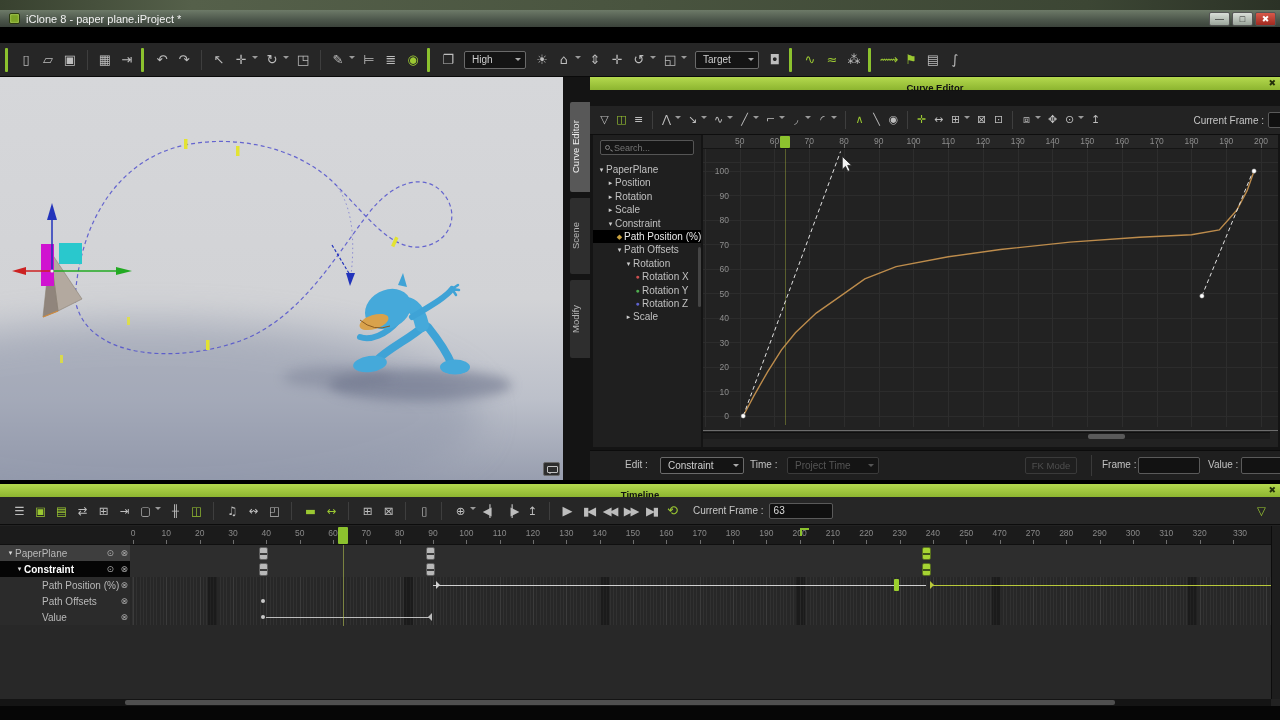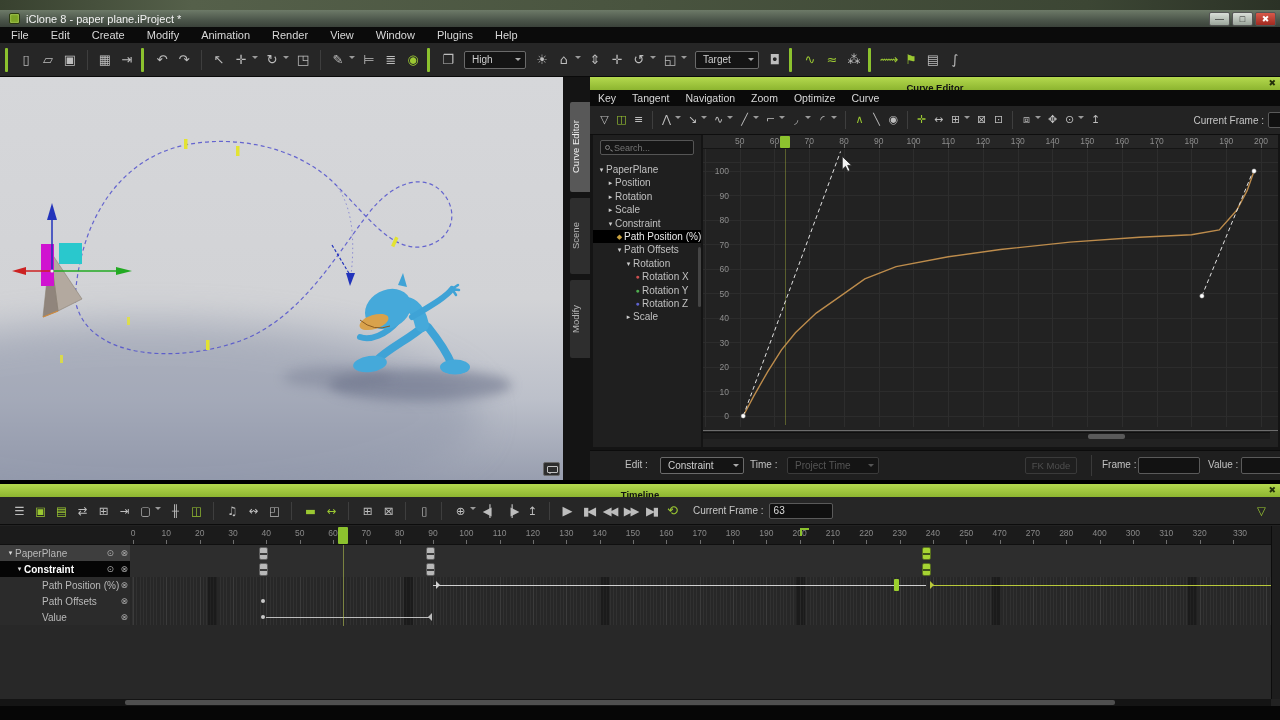--- a/index.html
+++ b/index.html
@@ -173,32 +173,20 @@
   <div class="titlebar">
     <span class="app-icon"></span>
     <span class="win-title">iClone 8 - paper plane.iProject *</span>
     <span class="win-btns">
       <span class="win-btn">—</span>
       <span class="win-btn">□</span>
       <span class="win-btn close">✖</span>
     </span>
   </div>
 
-  <div class="menubar" id="menu-bar">
-      <span class="menu-item">File</span>
-      <span class="menu-item">Edit</span>
-      <span class="menu-item">Create</span>
-      <span class="menu-item">Modify</span>
-      <span class="menu-item">Animation</span>
-      <span class="menu-item">Render</span>
-      <span class="menu-item">View</span>
-      <span class="menu-item">Window</span>
-      <span class="menu-item">Plugins</span>
-      <span class="menu-item">Help</span>
-    </div>
   <div class="main-toolbar" id="main-toolbar">
       <span class="gbar"></span>
       <span class="icon">▯</span>
       <span class="icon">▱</span>
       <span class="icon">▣</span>
       <span class="vdiv"></span>
       <span class="icon">▦</span>
       <span class="icon">⇥</span>
       <span class="gbar"></span>
       <span class="icon">↶</span>
@@ -316,28 +304,20 @@
 
   <div class="ce-panel">
     <div class="ce-titlebar">
       <span class="panel-title">Curve Editor</span>
       <span class="panel-close">✖</span>
     </div>
     <div class="ce-tabs" id="ce-tabs">
         <div class="ce-tab active" style="top: 12px; height: 90px;">Curve Editor</div>
         <div class="ce-tab" style="top: 108px; height: 76px;">Scene</div>
         <div class="ce-tab" style="top: 190px; height: 78px;">Modify</div>
-      </div>
-    <div class="ce-menubar" id="ce-menubar">
-        <span class="menu-item">Key</span>
-        <span class="menu-item">Tangent</span>
-        <span class="menu-item">Navigation</span>
-        <span class="menu-item">Zoom</span>
-        <span class="menu-item">Optimize</span>
-        <span class="menu-item">Curve</span>
       </div>
     <div class="ce-toolbar">
       <span id="ce-icons" style="display:flex;align-items:center;">
           <span class="icon">▽</span>
           <span class="icon green">◫</span>
           <span class="icon">≡</span>
           <span class="vdiv"></span>
           <span class="icon">⋀</span>
           <span class="ddcaret"></span>
           <span class="icon">↘</span>
@@ -621,21 +601,21 @@
         <span class="t-rlabel" style="left: 932.92px;">240</span>
         <span class="t-rtick" style="left: 932.92px;"></span>
         <span class="t-rlabel" style="left: 966.25px;">250</span>
         <span class="t-rtick" style="left: 966.25px;"></span>
         <span class="t-rlabel" style="left: 999.58px;">470</span>
         <span class="t-rtick" style="left: 999.58px;"></span>
         <span class="t-rlabel" style="left: 1032.91px;">270</span>
         <span class="t-rtick" style="left: 1032.91px;"></span>
         <span class="t-rlabel" style="left: 1066.24px;">280</span>
         <span class="t-rtick" style="left: 1066.24px;"></span>
-        <span class="t-rlabel" style="left: 1099.57px;">400</span>
+        <span class="t-rlabel" style="left: 1099.57px;">290</span>
         <span class="t-rtick" style="left: 1099.57px;"></span>
         <span class="t-rlabel" style="left: 1132.9px;">300</span>
         <span class="t-rtick" style="left: 1132.9px;"></span>
         <span class="t-rlabel" style="left: 1166.23px;">310</span>
         <span class="t-rtick" style="left: 1166.23px;"></span>
         <span class="t-rlabel" style="left: 1199.56px;">320</span>
         <span class="t-rtick" style="left: 1199.56px;"></span>
         <span class="t-rlabel" style="left: 1240px;">330</span>
         <span class="t-rtick" style="left: 1232.89px;"></span>
         <div class="t-endmark" style="left: 799.6px;"></div>

